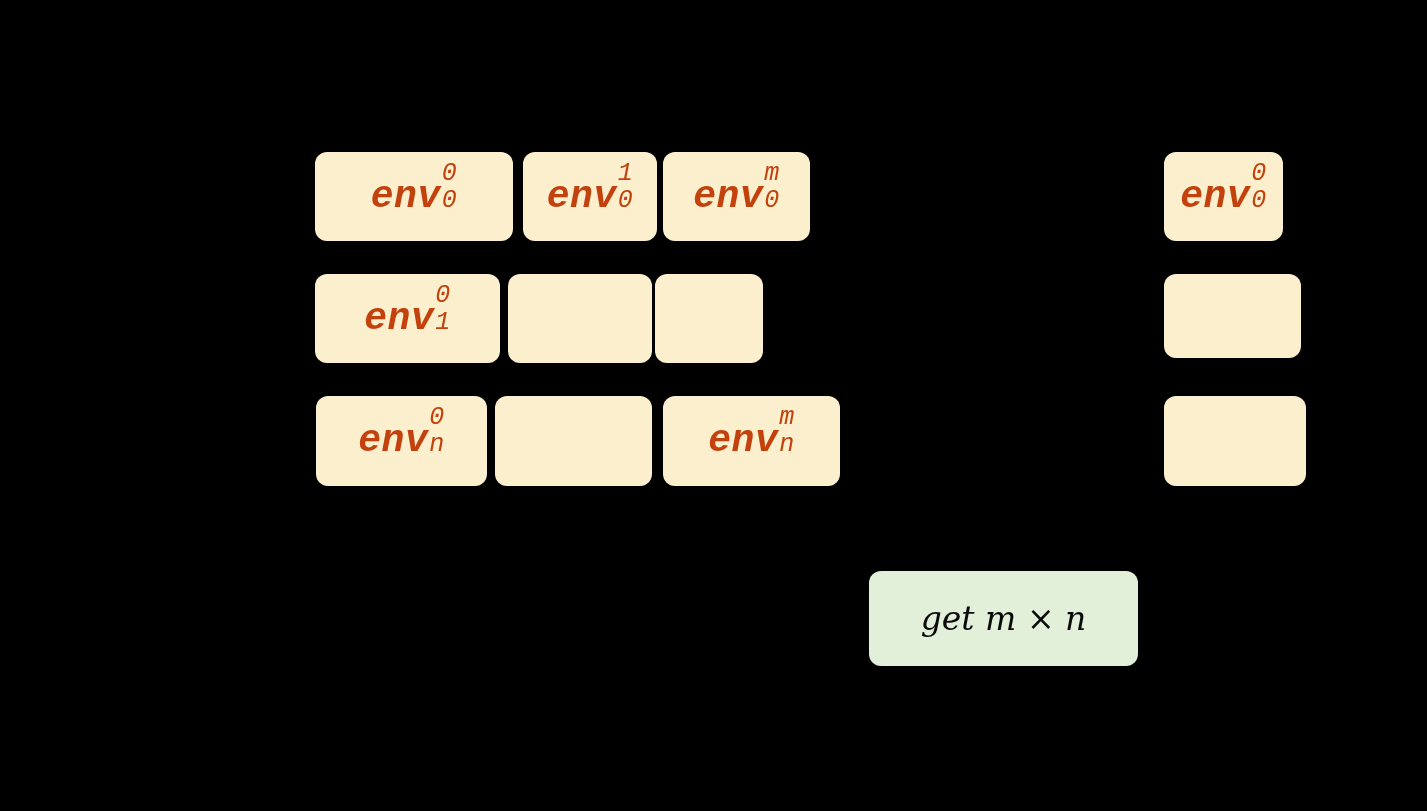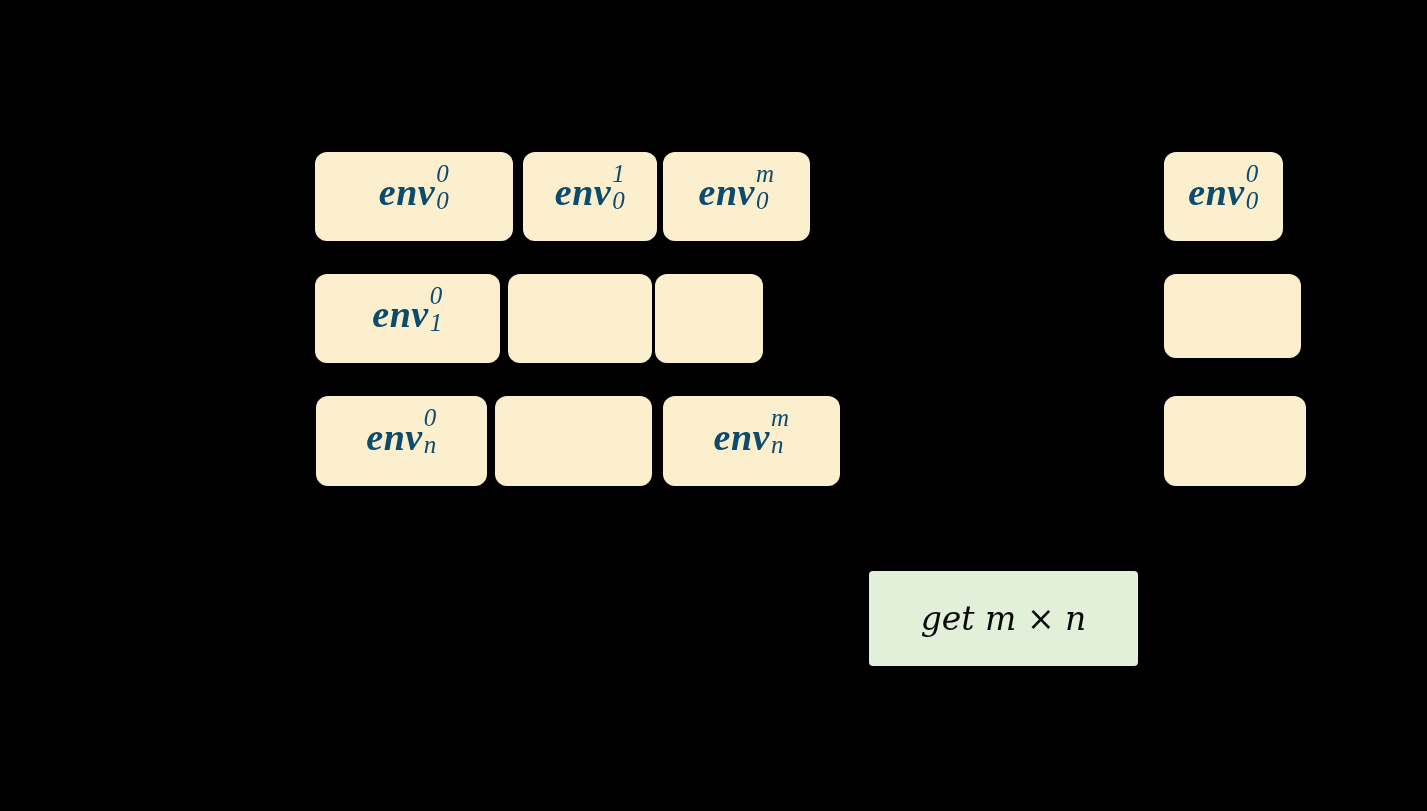--- a/index.html
+++ b/index.html
@@ -26,22 +26,22 @@
   .env-box {
     position: absolute;
     background: #FCEFCD;
     border-radius: 12px;
     display: flex;
     align-items: center;
     justify-content: center;
     box-sizing: border-box;
   }
   .env-label {
-    color: #0c4a6e;
-    font-family: Liberation Serif, serif;
+    color: #c2410c;
+    font-family: Liberation Mono, monospace;
     font-style: italic;
     font-weight: 700;
     font-size: 38px;
     line-height: 1;
     white-space: nowrap;
     letter-spacing: 0.5px;
     display: inline-block;
   }
   .env-label .base {
     display: inline-block;
@@ -66,21 +66,21 @@
   }
   .env-label .sub {
     display: block;
     position: relative;
     top: -9px;
     font-style: italic;
   }
   .action-box {
     position: absolute;
     background: #E2EFD9;
-    border-radius: 4px;
+    border-radius: 12px;
     display: flex;
     align-items: center;
     justify-content: center;
     box-sizing: border-box;
   }
   .action-label {
     color: #0a0a0a;
     font-family: "DejaVu Serif", "Liberation Serif", serif;
     font-style: italic;
     font-weight: 400;

